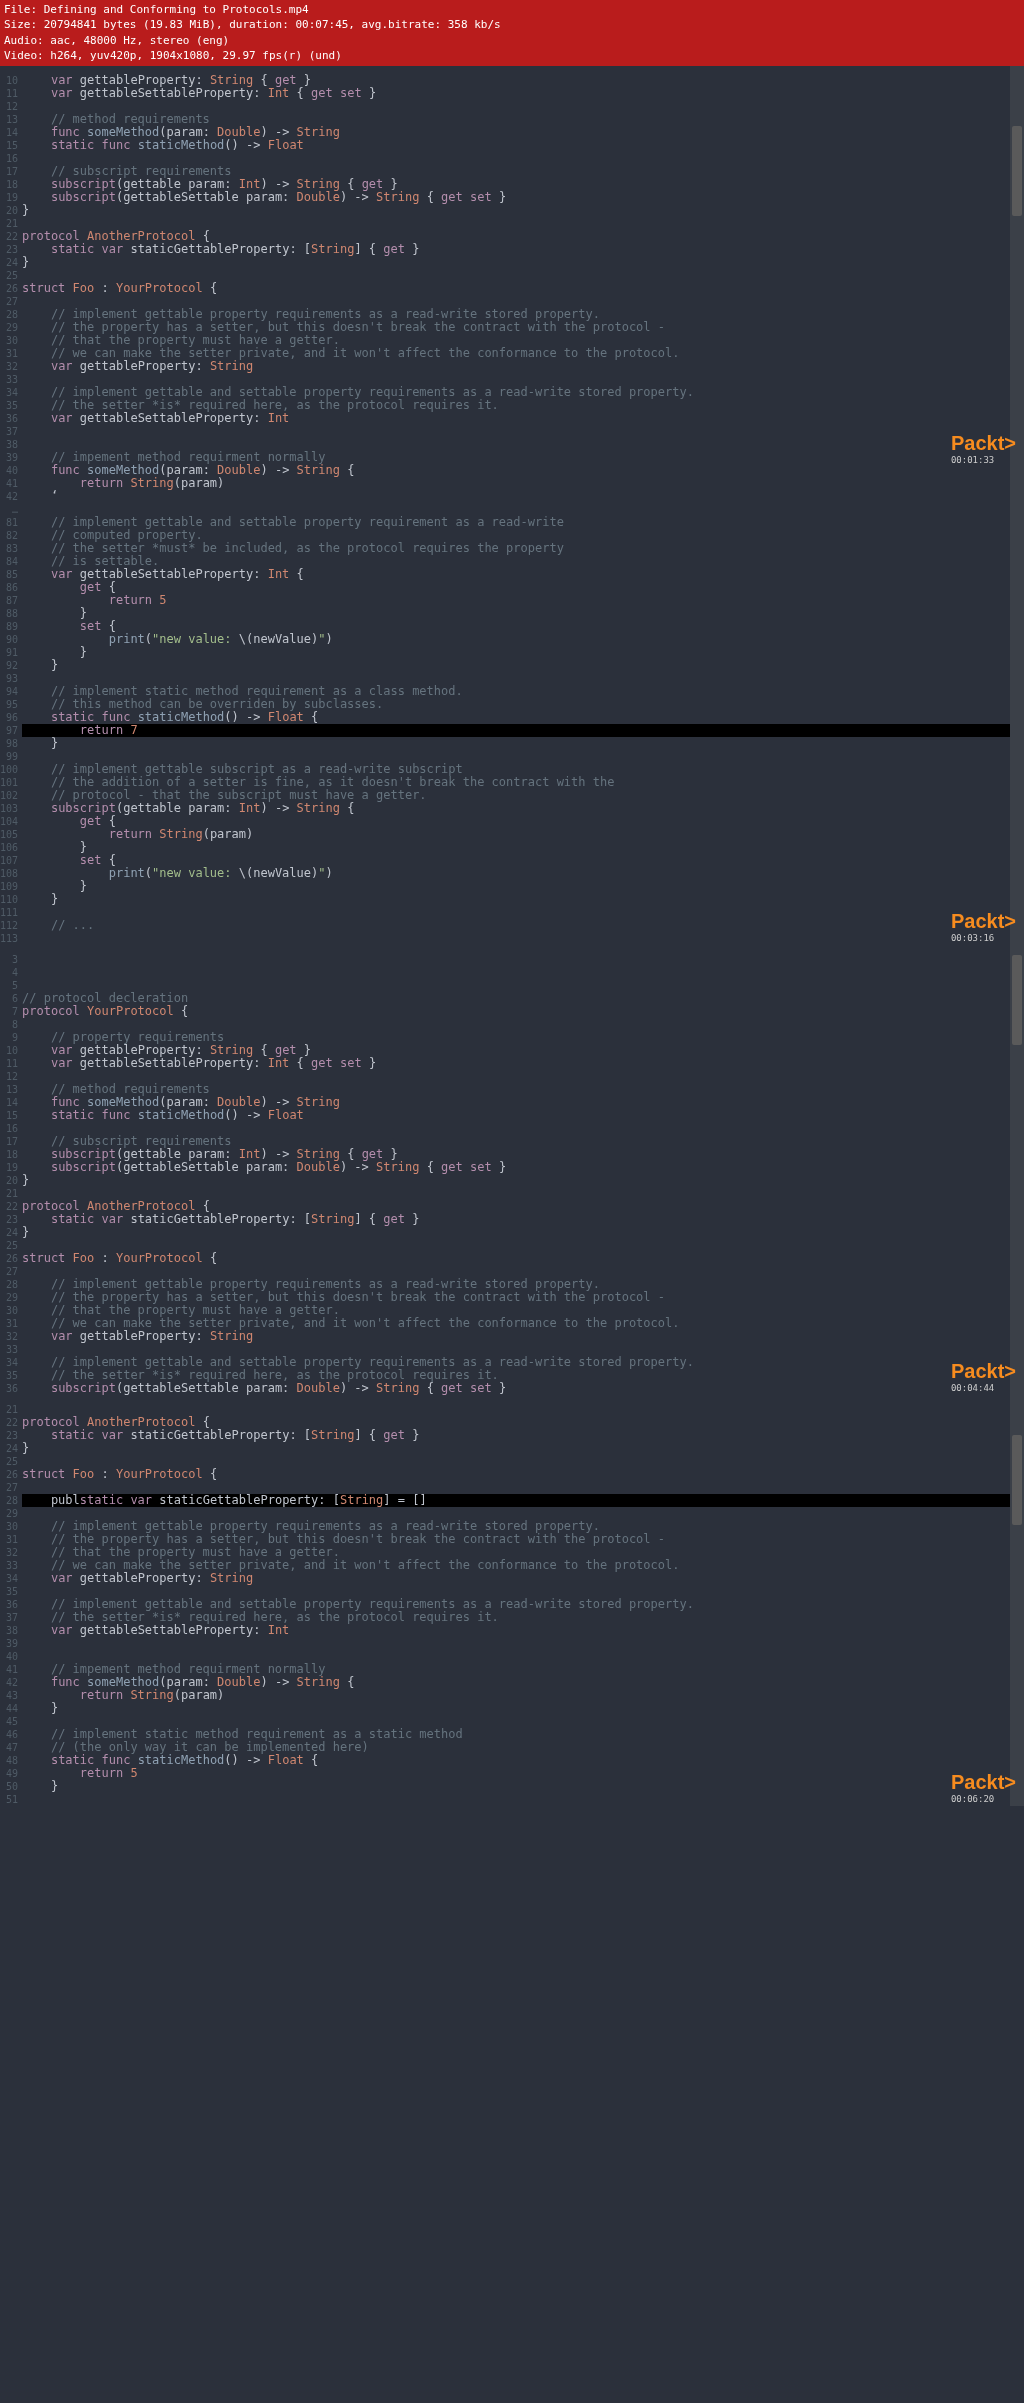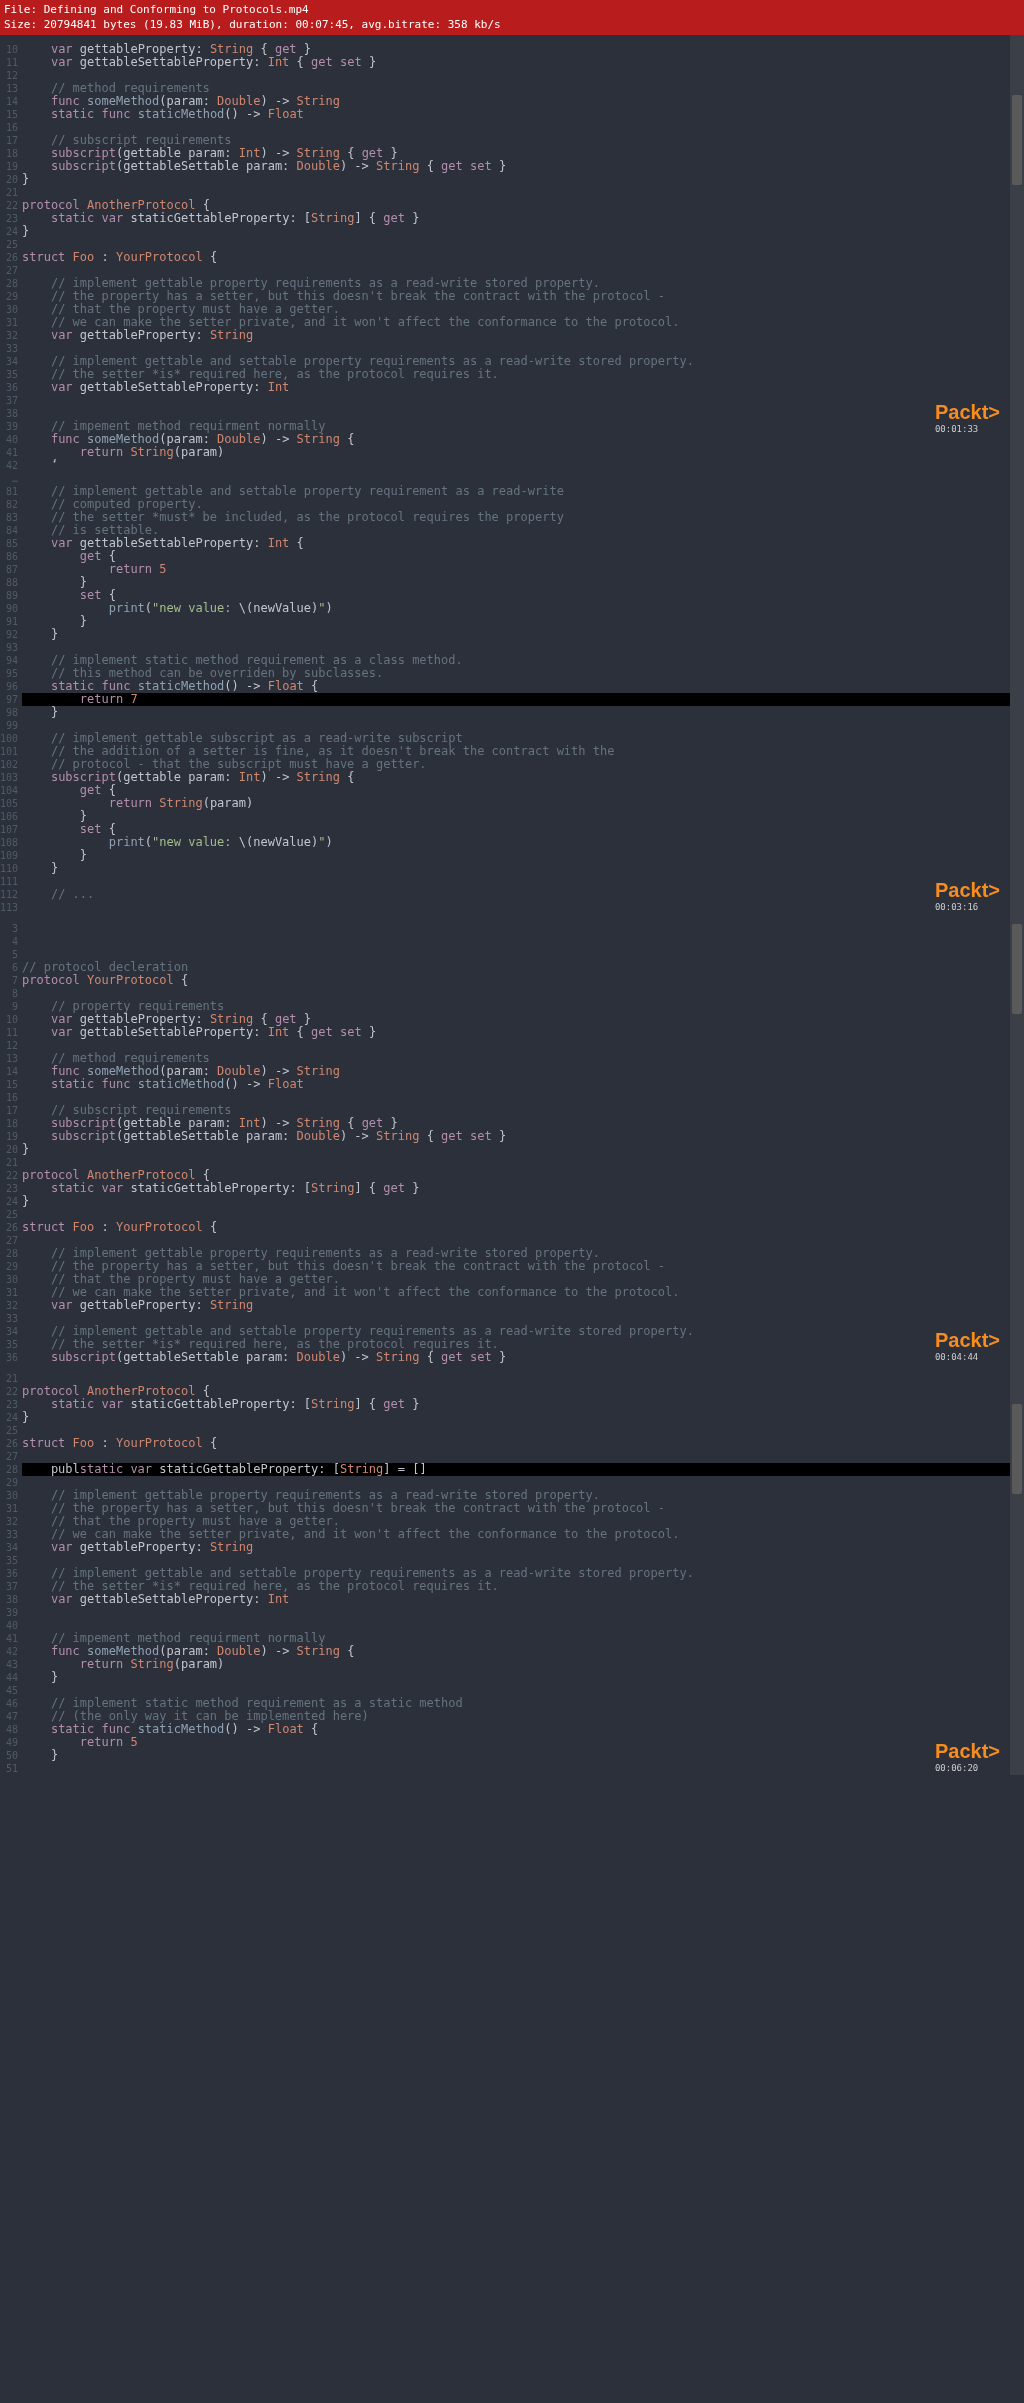--- a/index.html
+++ b/index.html
@@ -11,34 +11,36 @@
 .gutter{width:22px;text-align:right;color:#4f5b66;padding-right:4px;font-size:10px;line-height:13px;user-select:none;flex-shrink:0;}
 .src{flex:1;color:#c0c5ce;font-size:12px;line-height:13px;white-space:pre;overflow:hidden;}
 .src .kw{color:#b48ead;}
 .src .typ{color:#d08770;}
 .src .str{color:#a3be8c;}
 .src .fn{color:#8fa1b3;}
 .src .id{color:#c0c5ce;}
 .src .cm{color:#65737e;}
 .src .num{color:#d08770;}
 .src .cur{background:#000000;}
-.watermark{position:absolute;right:24px;font-size:0;}
+.watermark{position:absolute;right:8px;font-size:0;}
 .watermark .brand{color:#f78c1f;font-weight:bold;font-size:20px;font-family:Arial,sans-serif;}
 .watermark .brand .gt{color:#f78c1f;}
 .watermark .ts{color:#ccc;font-size:9px;display:block;}
 .sb{position:absolute;right:0;top:0;width:14px;height:100%;}
 .sb .track{background:#3b4048;width:14px;height:100%;position:absolute;right:0;}
 .sb .thumb{background:#5a5a5a;width:10px;position:absolute;right:2px;border-radius:2px;}
 </style>
 </head>
 <body>
 
 <div class="header">
   <div>File: Defining and Conforming to Protocols.mp4</div>
   <div>Size: 20794841 bytes (19.83 MiB), duration: 00:07:45, avg.bitrate: 358 kb/s</div>
+  <div>Audio: aac, 48000 Hz, stereo (eng)</div>
+  <div>Video: h264, yuv420p, 1904x1080, 29.97 fps(r) (und)</div>
 </div>
 
 <div class="pane">
   <div class="code">
     <div class="gutter">
         <div>10</div>
         <div>11</div>
         <div>12</div>
         <div>13</div>
         <div>14</div>

